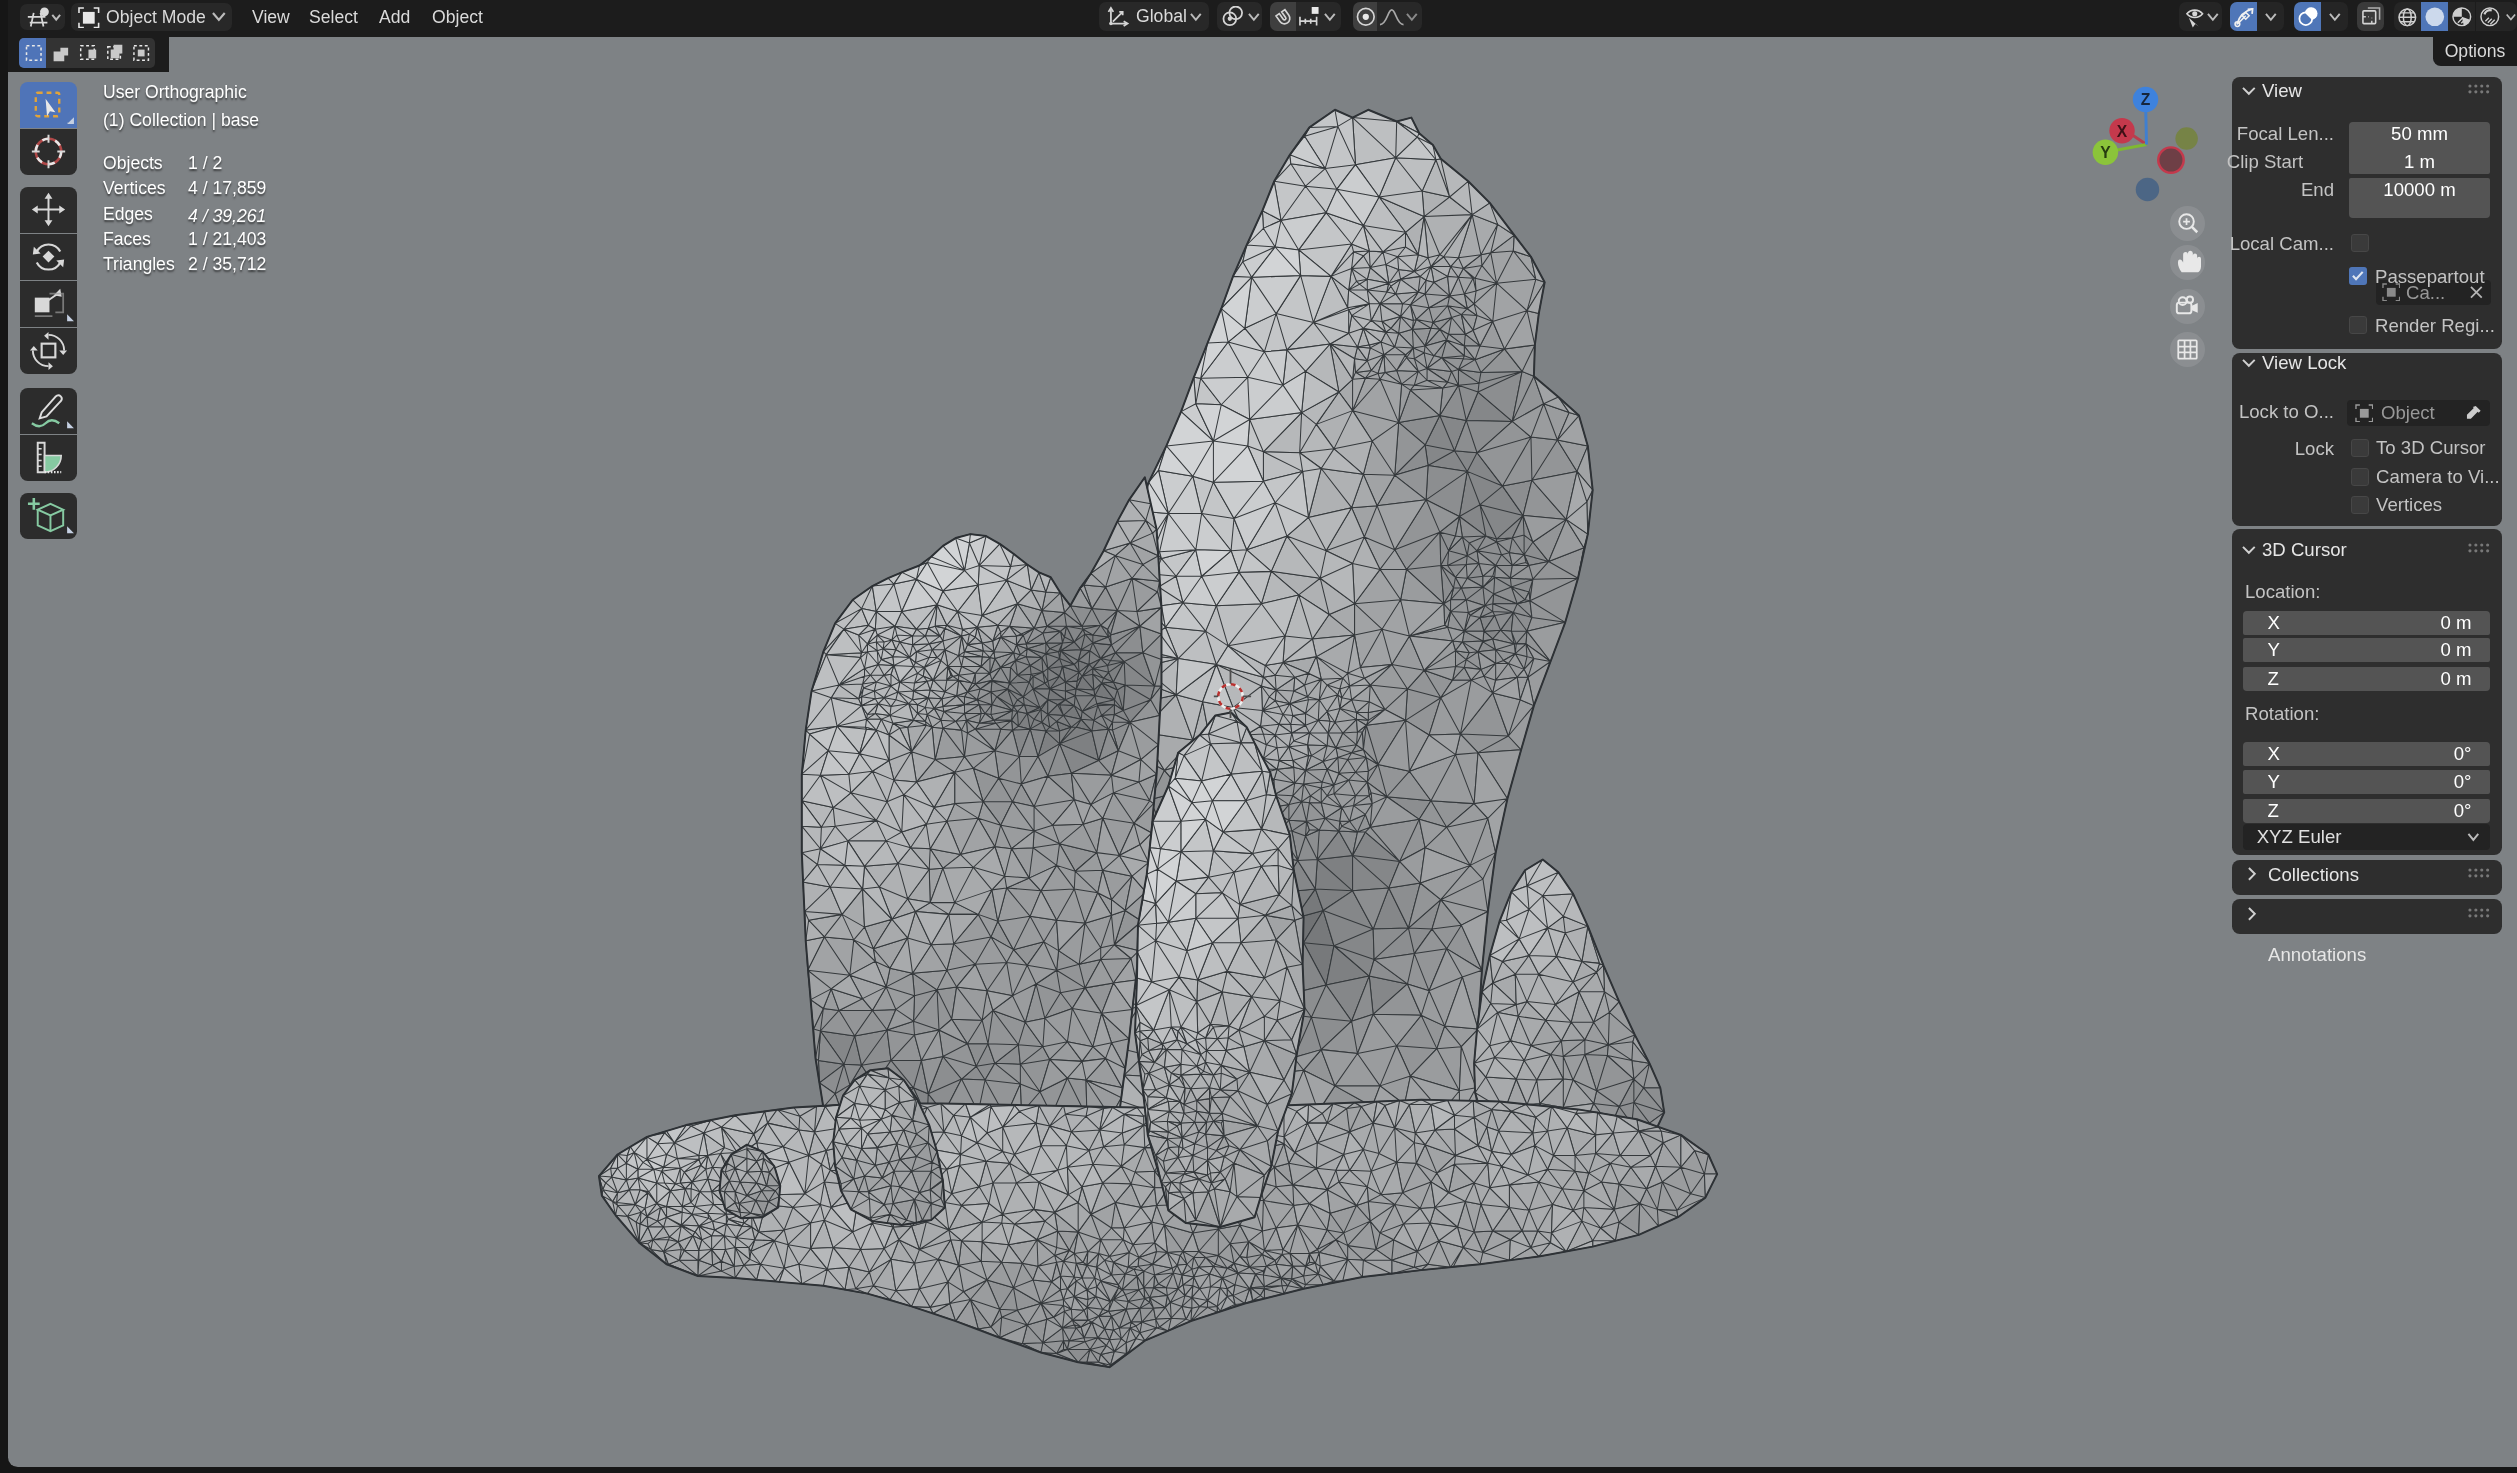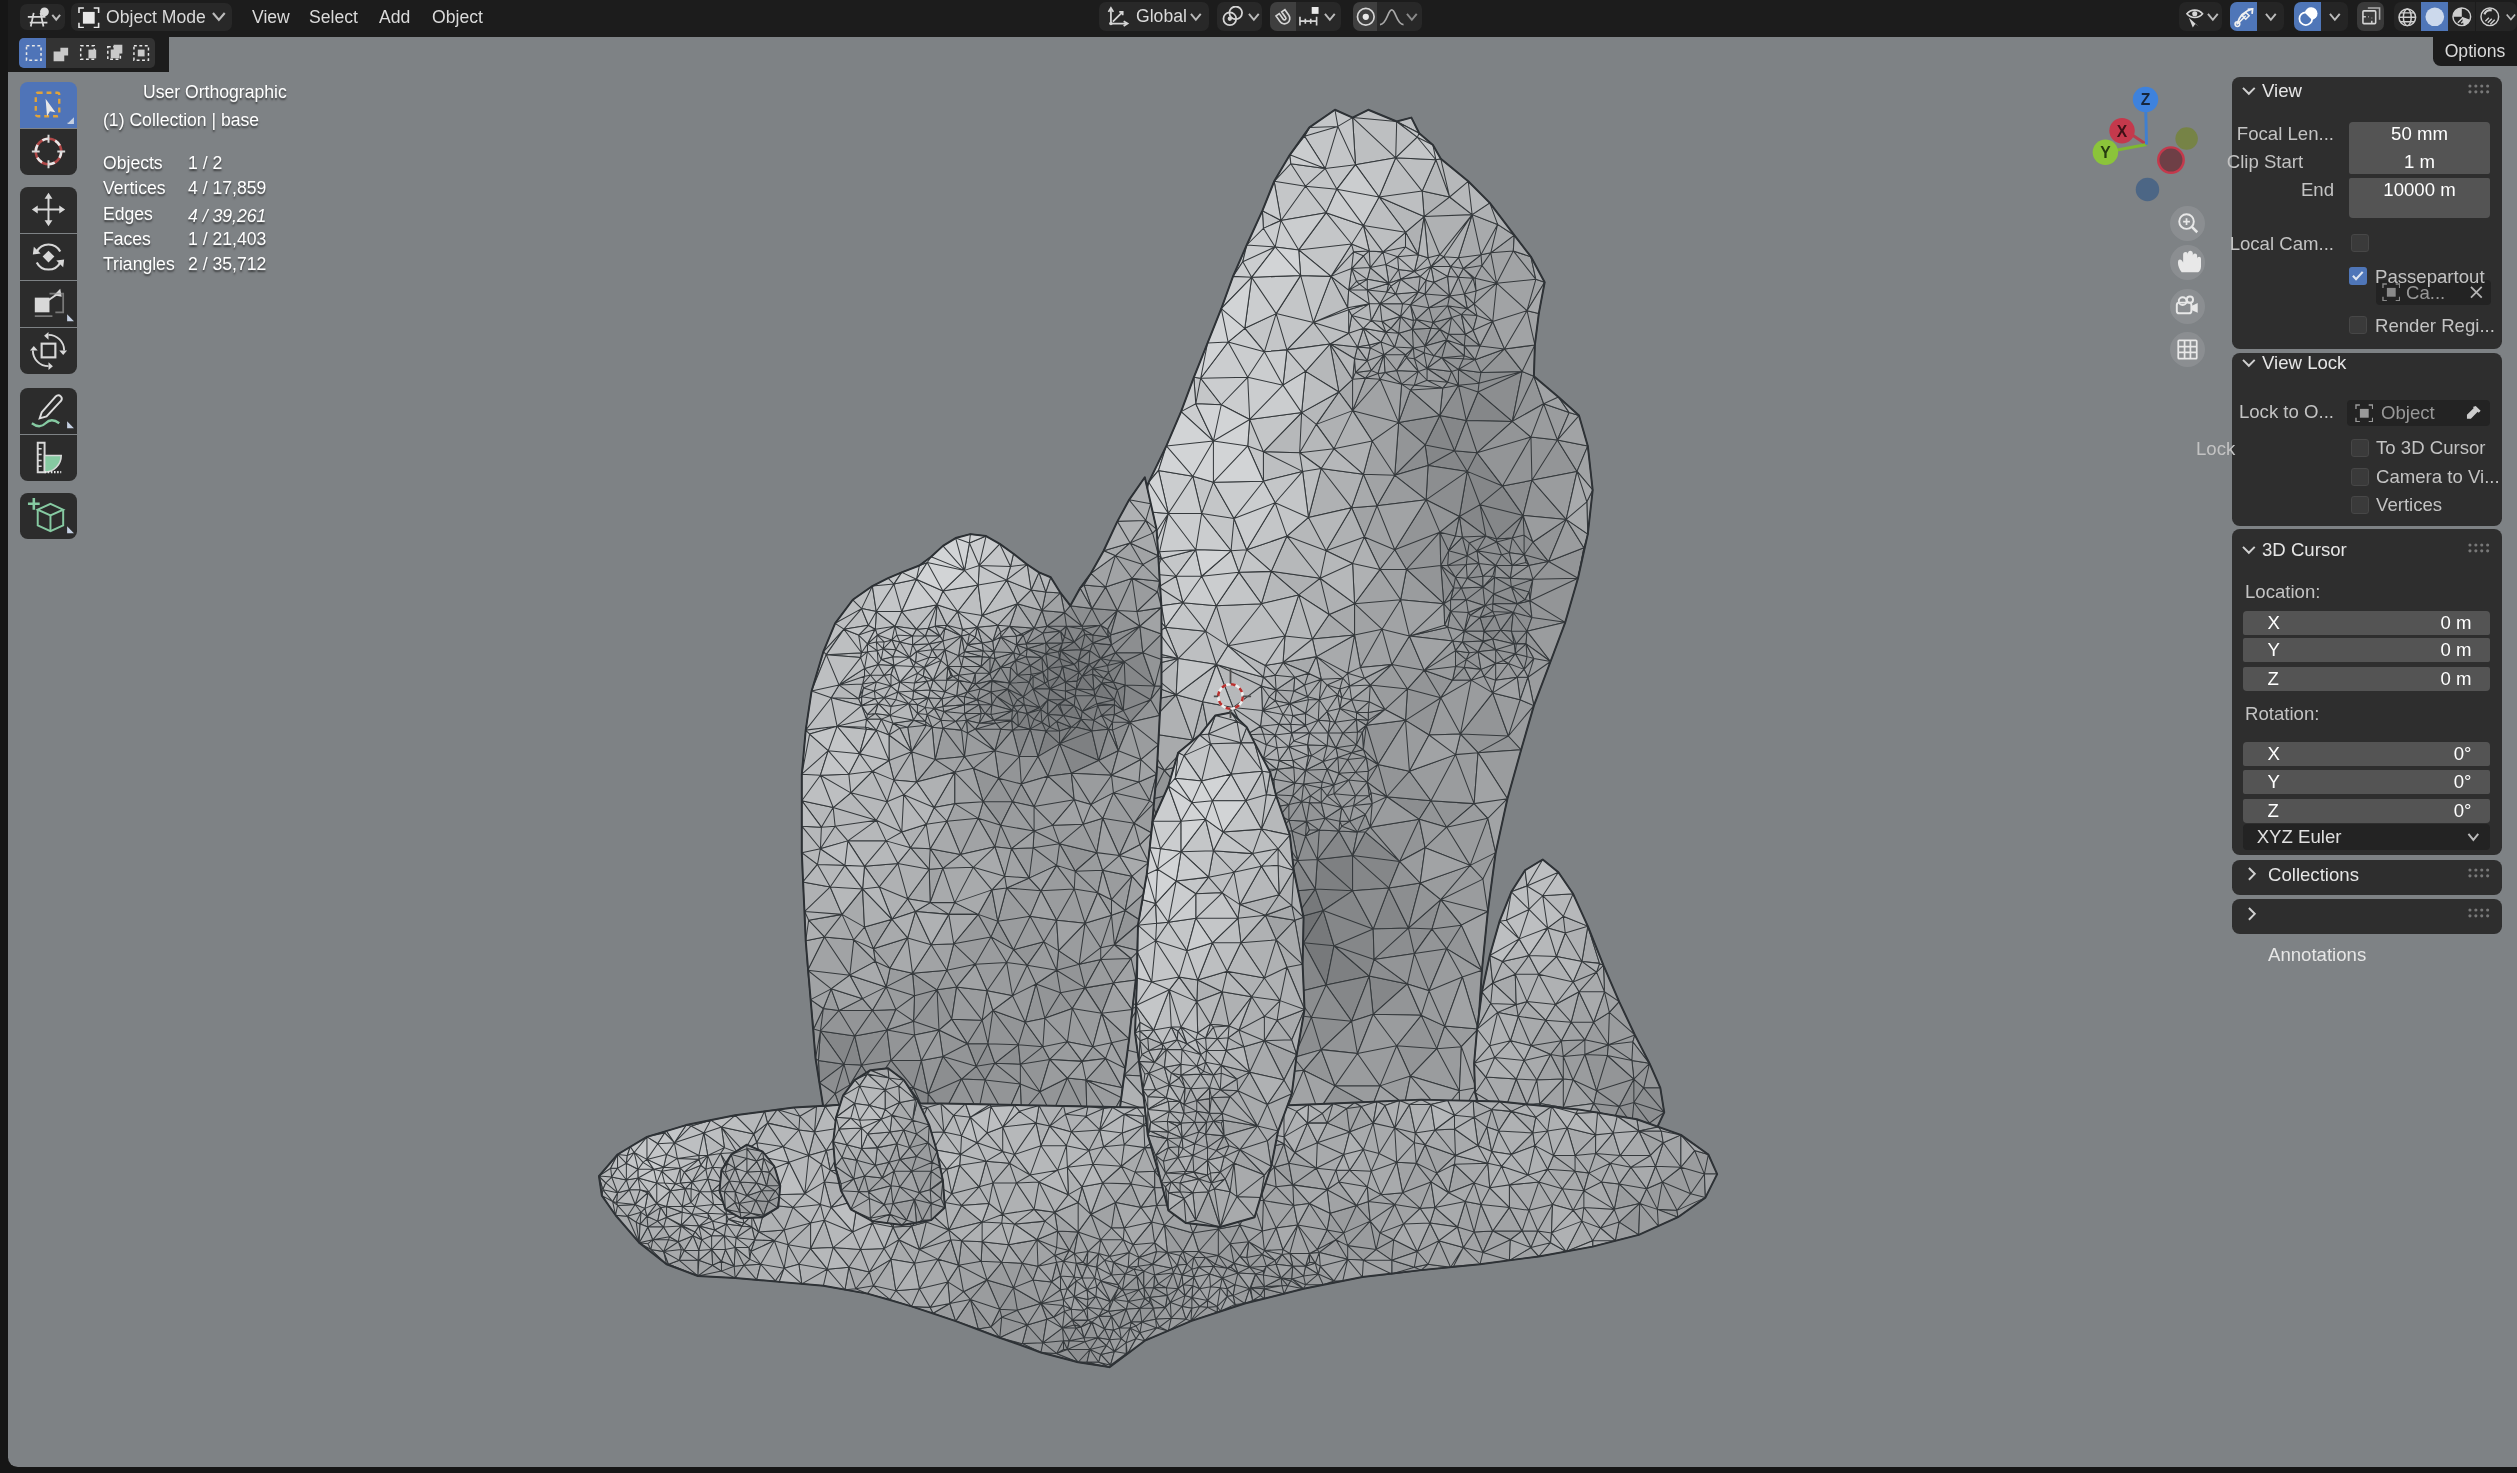--- a/index.html
+++ b/index.html
@@ -280,21 +280,21 @@
   <svg class="abs" style="left:19.6px;top:493px;" width="57" height="46" viewBox="0 0 58 47">
     <g fill="none" stroke="#86caa2" stroke-width="2">
       <path d="M18 17 L31 11 L44 17 L31 23 Z"></path>
       <path d="M18 17 V33 L31 39 L44 33 V17"></path>
       <path d="M31 23 V39"></path>
     </g>
     <path d="M14 5 v12 M8 11 h12" stroke="#86caa2" stroke-width="2.6"></path>
     <path d="M48 41 v-7 l7 7 z" fill="#c5d0e2"></path>
   </svg>
 
-  <div class="abs ovltxt" style="left:103px;top:80px;margin-left:40px;">User Orthographic</div>
+  <div class="abs ovltxt" style="left:103px;top:80px;">User Orthographic</div>
   <div class="abs ovltxt" style="left:103px;top:108px;">(1) Collection | base</div>
   <div class="abs ovltxt" style="left:103px;top:151px;">Objects</div>
     <div class="abs ovltxt" style="left:188px;top:151px;">1 / 2</div>
   <div class="abs ovltxt" style="left:103px;top:176px;">Vertices</div>
     <div class="abs ovltxt" style="left:188px;top:176px;">4 / 17,859</div>
   <div class="abs ovltxt" style="left:103px;top:202px;">Edges</div>
     <div class="abs ovltxt" style="left:188px;top:204px;font-style:italic;">4 / 39,261</div>
   <div class="abs ovltxt" style="left:103px;top:227px;">Faces</div>
     <div class="abs ovltxt" style="left:188px;top:227px;">1 / 21,403</div>
   <div class="abs ovltxt" style="left:103px;top:252px;">Triangles</div>
@@ -506,21 +506,21 @@
       <rect x="5" y="5" width="9" height="9" fill="#9a9a9a"></rect>
       <g stroke="#9a9a9a" stroke-width="1.4" fill="none">
           <path d="M1 5 V1 H5 M14 1 H18 V5 M18 14 V18 H14 M5 18 H1 V14"></path>
         </g>
     </svg>
     <div style="position:absolute;left:34px;top:1px;line-height:24.5px;">Object</div>
     <svg class="abs" style="left:118px;top:3.9px;" width="17.6" height="17.6" viewBox="0 0 18 18">
       <path d="M11 2 l5 5 l-2 2 l-1 -1 l-7 7 H2 v-4 l7 -7 l-1 -1 z" fill="#cccccc"></path>
     </svg>
   </div>
-  <div class="abs plabel" style="left:2196px;top:438px;width:138px;">Lock</div>
+  <div class="abs plabel" style="left:2196px;top:438px;width:138px;text-align:right;">Lock</div>
   <div class="abs chk" style="left:2351px;top:439px;"></div>
   <div class="abs plabel" style="left:2376px;top:437px;">To 3D Cursor</div>
   <div class="abs chk" style="left:2351px;top:468px;"></div>
   <div class="abs plabel" style="left:2376px;top:466px;">Camera to Vi...</div>
   <div class="abs chk" style="left:2351px;top:496px;"></div>
   <div class="abs plabel" style="left:2376px;top:494px;">Vertices</div>
 
   <svg class="abs" style="left:2241px;top:543px;" width="15.7" height="13.7" viewBox="0 0 16 14">
       <path d="M2 4 l6 6 l6 -6" stroke="#d0d0d0" stroke-width="2" fill="none"></path>
     </svg>

